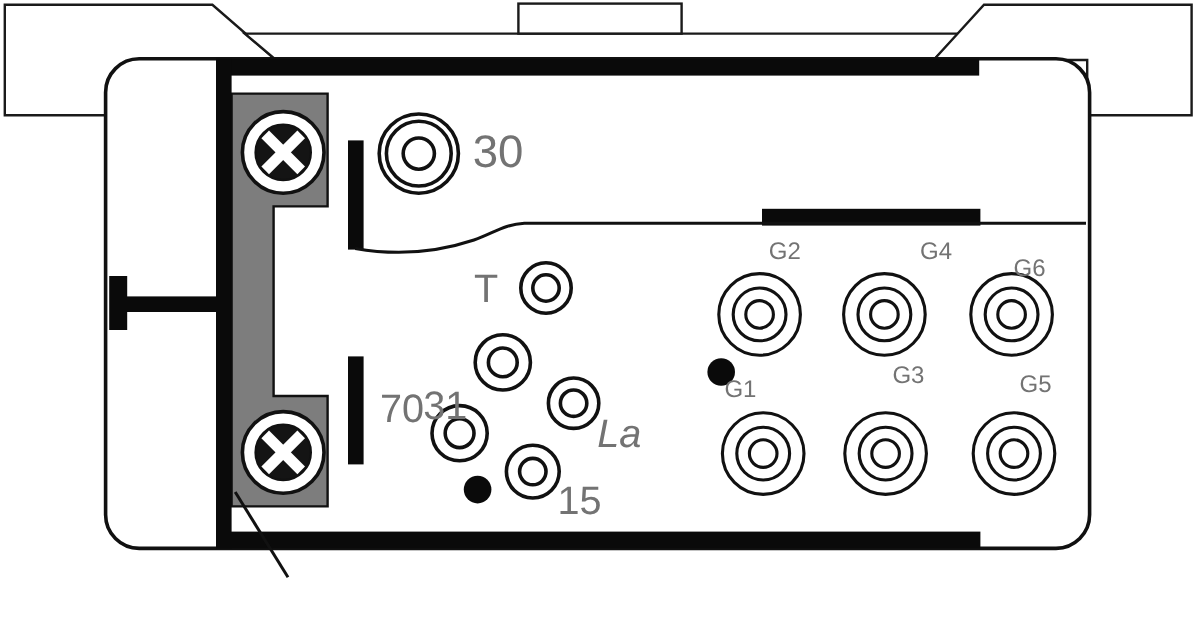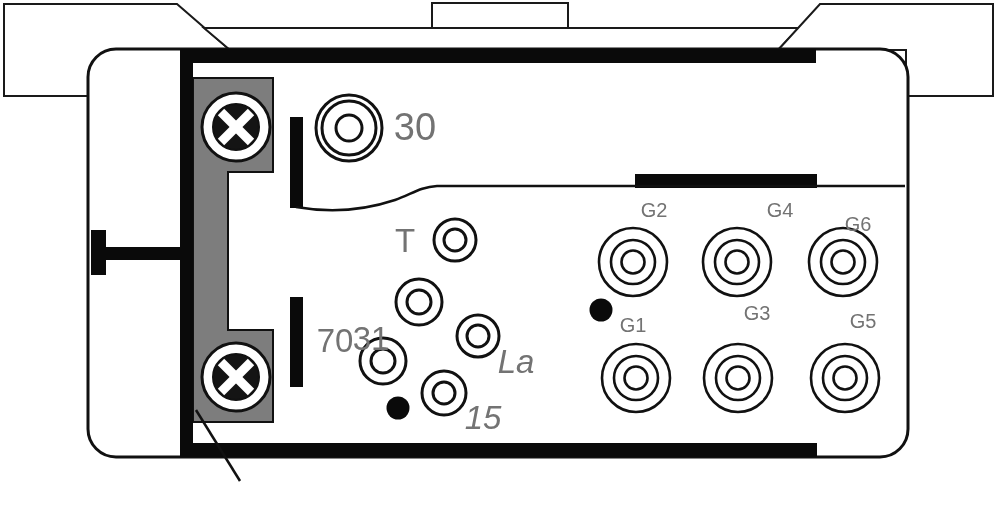--- a/index.html
+++ b/index.html
@@ -134,22 +134,22 @@
     <circle cx="601" cy="310" r="11.5" fill="#0a0a0a"></circle>
 
     <line x1="196" y1="410" x2="240" y2="481" stroke="#111111" stroke-width="2.5"></line>
   </svg>
 
   <div class="lbl lbl-30" style="left:415px;top:127px;">30</div>
   <div class="lbl lbl-small" style="left:405px;top:240px;">T</div>
   <div class="lbl lbl-small" style="left:371px;top:295px;margin-top:43px;">31</div>
   <div class="lbl lbl-small" style="left:335px;top:340px;">70</div>
   <div class="lbl lbl-small" style="left:516px;top:361px;font-style:italic;">La</div>
-  <div class="lbl lbl-small" style="left:483px;top:417px;font-style:italic;">15</div>
+  <div class="lbl lbl-small" style="left:483px;top:417px;">15</div>
 
   <div class="lbl lbl-g" style="left:654px;top:210px;">G2</div>
   <div class="lbl lbl-g" style="left:780px;top:210px;">G4</div>
   <div class="lbl lbl-g" style="left:858px;top:224px;">G6</div>
-  <div class="lbl lbl-g" style="left:633px;top:325px;">G1</div>
+  <div class="lbl lbl-g" style="left:617px;top:325px;">G1</div>
   <div class="lbl lbl-g" style="left:757px;top:313px;">G3</div>
   <div class="lbl lbl-g" style="left:863px;top:321px;">G5</div>
 
 </div>
 
 </body></html>

